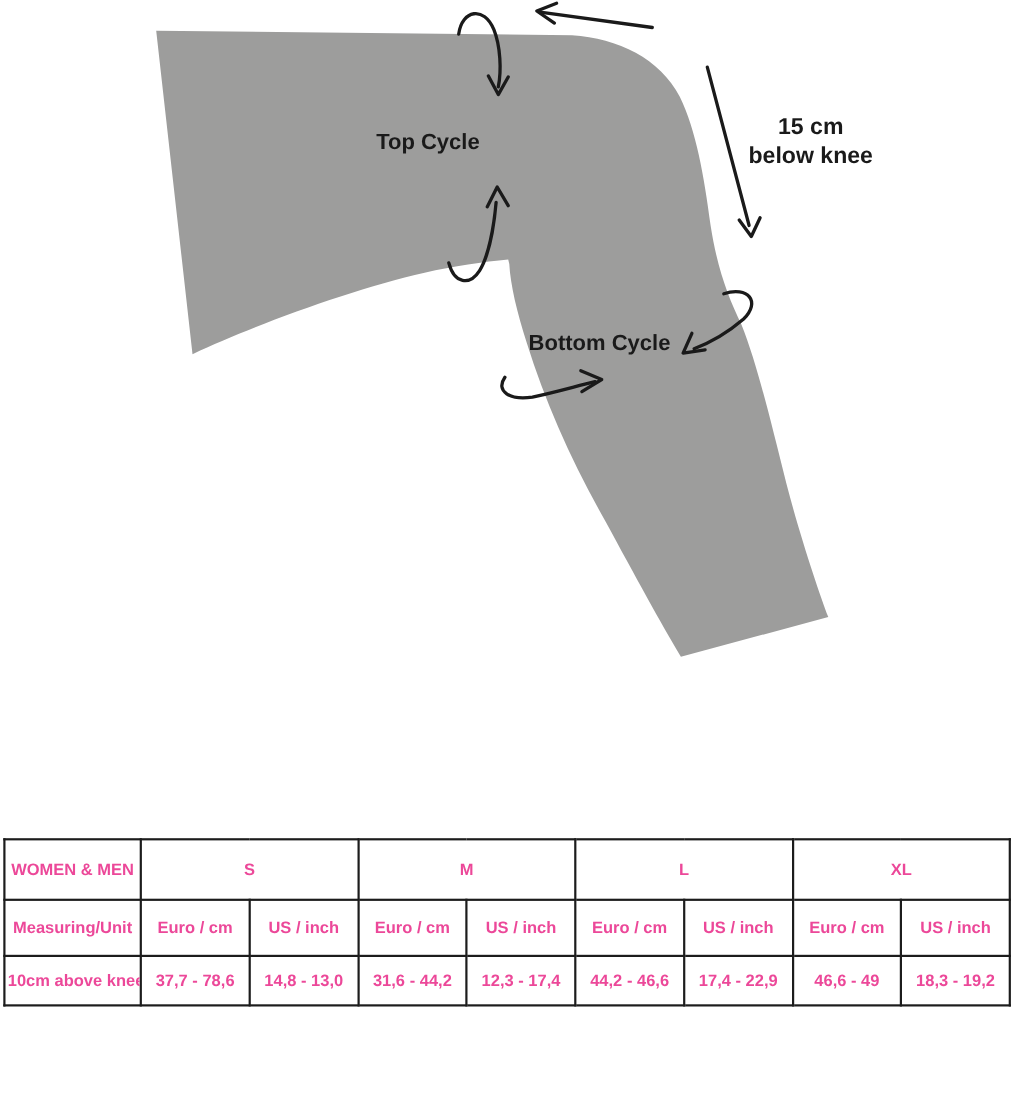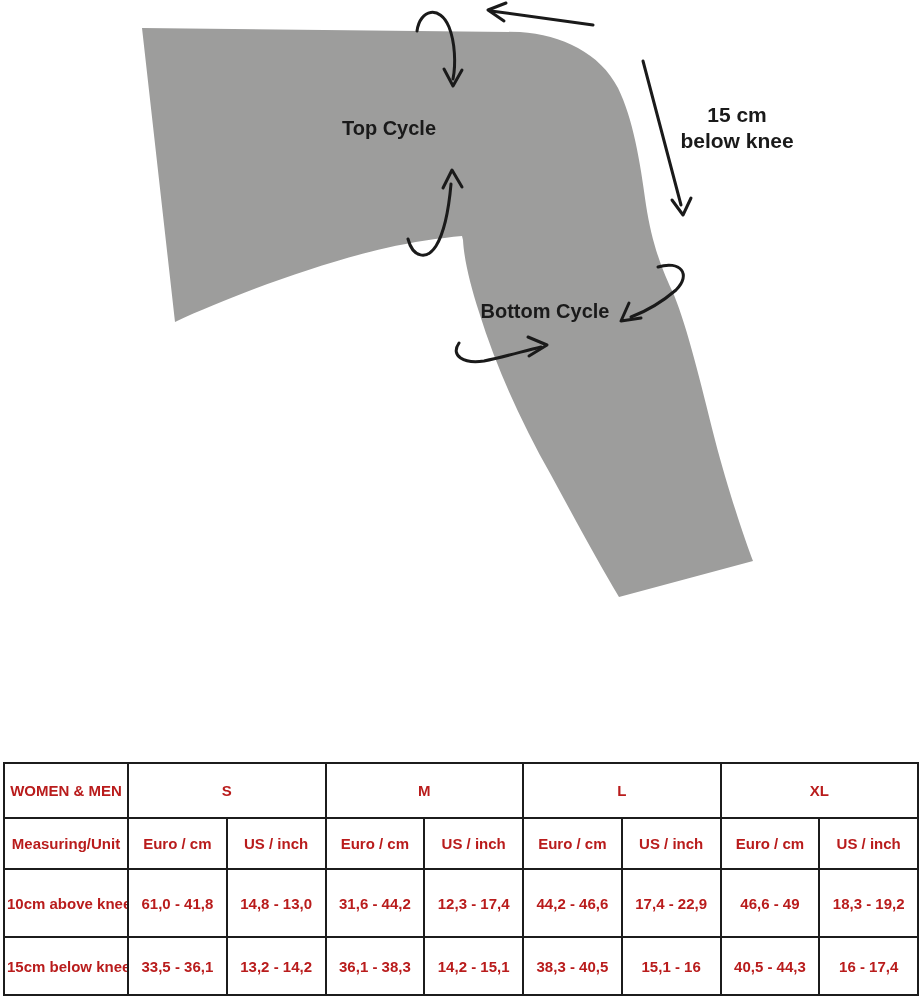--- a/index.html
+++ b/index.html
@@ -41,28 +41,28 @@
     border-collapse: collapse;
     table-layout: fixed;
     background: #ffffff;
   }
   table.size-chart td, table.size-chart th {
     border: 2px solid #1c1c1c;
     text-align: center;
     vertical-align: middle;
     font-weight: bold;
     font-size: 15px;
-    color: #b91c1c;
+    color: #ec4899;
     padding: 0 2px;
     overflow: hidden;
     white-space: nowrap;
   }
   tr.r1 { height: 55px; }
   tr.r2 { height: 51px; }
-  tr.r3 { height: 68px; border-radius: 25px; }
+  tr.r3 { height: 45px; border-radius: 25px; }
   tr.r4 { height: 58px; }
   col.c-label { width: 124px; }
   col.c-val   { width: 98.75px; }
 </style>
 </head>
 <body>
 
 <div class="stage">
 
   <div class="diagram-wrap">
@@ -151,36 +151,25 @@
         <td>US / inch</td>
         <td>Euro / cm</td>
         <td>US / inch</td>
         <td>Euro / cm</td>
         <td>US / inch</td>
         <td>Euro / cm</td>
         <td>US / inch</td>
       </tr>
       <tr class="r3">
         <td>10cm above knee</td>
-        <td>61,0 - 41,8</td>
+        <td>37,7 - 78,6</td>
         <td>14,8 - 13,0</td>
         <td>31,6 - 44,2</td>
         <td>12,3 - 17,4</td>
         <td>44,2 - 46,6</td>
         <td>17,4 - 22,9</td>
         <td>46,6 - 49</td>
         <td>18,3 - 19,2</td>
       </tr>
-      <tr class="r4">
-        <td>15cm below knee</td>
-        <td>33,5 - 36,1</td>
-        <td>13,2 - 14,2</td>
-        <td>36,1 - 38,3</td>
-        <td>14,2 - 15,1</td>
-        <td>38,3 - 40,5</td>
-        <td>15,1 - 16</td>
-        <td>40,5 - 44,3</td>
-        <td>16 - 17,4</td>
-      </tr>
     </tbody>
   </table>
 
 </div>
 
 </body></html>

